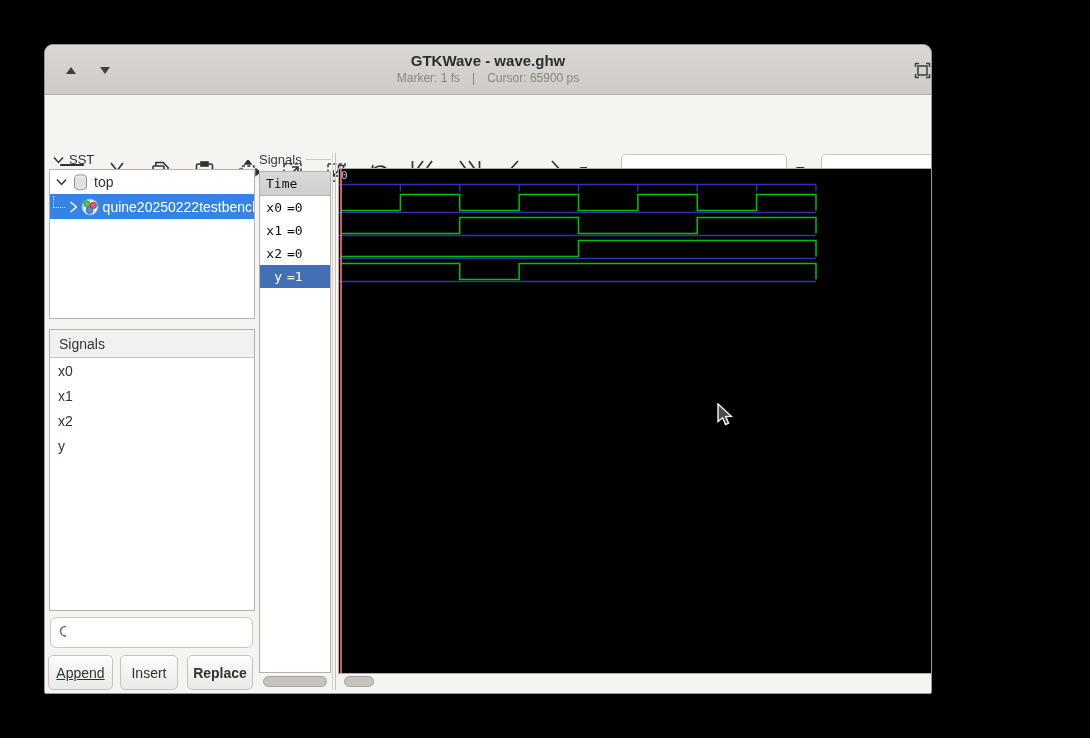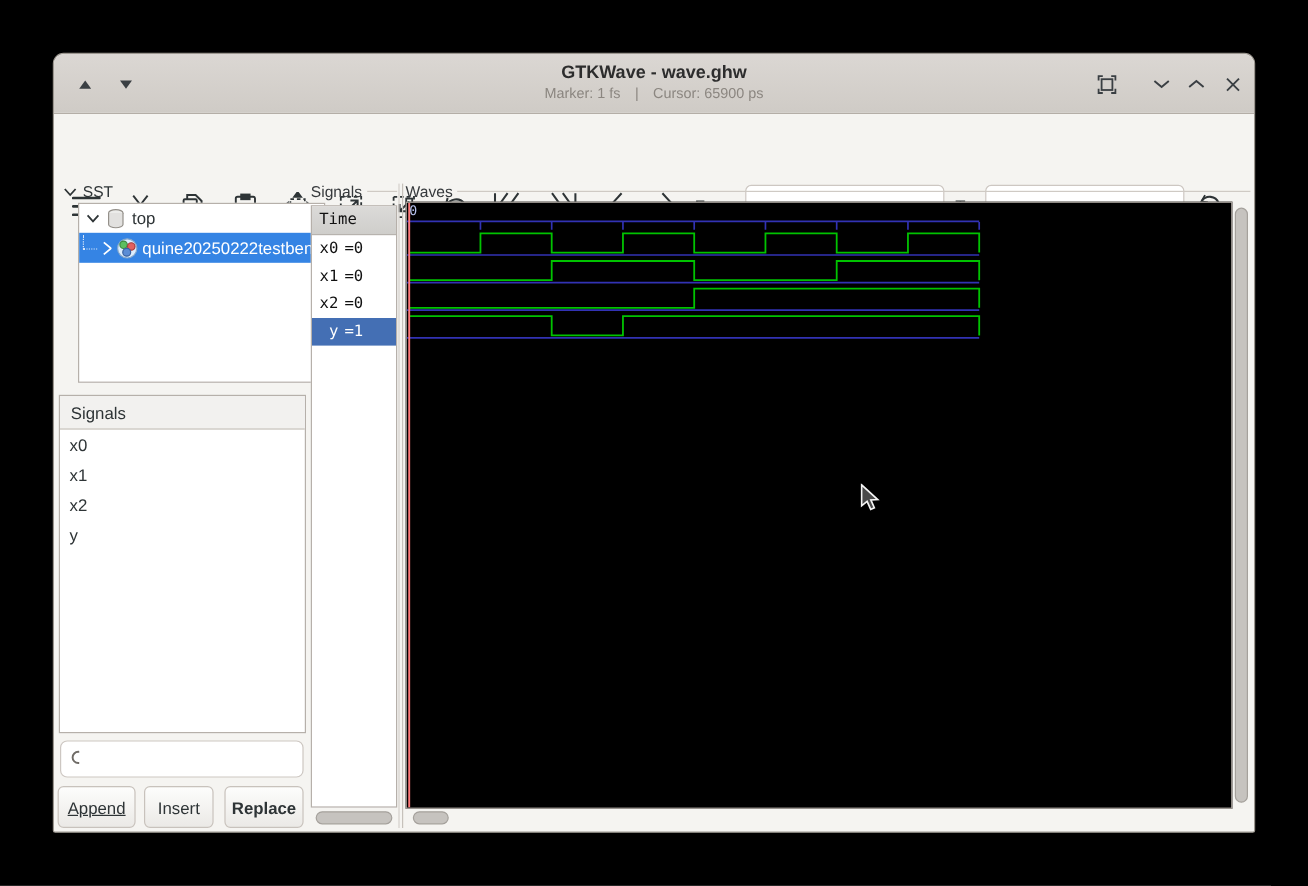--- a/index.html
+++ b/index.html
@@ -1,18 +1,18 @@
 <!DOCTYPE html>
 <html><head>
 <meta charset="utf-8">
 <style>
   html,body{margin:0;padding:0;background:#000;width:1090px;height:738px;overflow:hidden;
     font-family:"Liberation Sans",sans-serif;-webkit-font-smoothing:antialiased;}
   *{box-sizing:border-box;}
-  #window{position:absolute;left:44px;top:44px;width:1002px;height:650px;background:#f5f4f1;
+  #window{position:absolute;left:44px;top:44px;width:888px;height:650px;background:#f5f4f1;
     border:1px solid #9b968f;border-radius:9px 9px 2px 2px;overflow:hidden;}
   
   .titlebar{position:absolute;left:0;top:0;width:100%;height:50px;
     background:linear-gradient(#dbd7d3,#cfcbc6);border-bottom:1px solid #b4aea7;border-radius:8px 8px 0 0;}
   .tb-center{position:absolute;left:0;top:0;width:100%;text-align:center;}
   .win-title{margin-top:7px;font-size:15px;font-weight:700;color:#2d2d2d;}
   .win-sub{margin-top:2px;font-size:12px;color:#8b8680;}
   .win-sub span{padding:0 6px;}
   .tb-btn{position:absolute;width:28px;height:26px;top:12px;display:flex;align-items:center;justify-content:center;border-radius:4px;}
   
@@ -193,21 +193,21 @@
       </svg>
     </div>
   </div>
 
   <div class="sst-head">
     <svg width="11" height="8" fill="none" stroke="#2e3436" stroke-width="1.5">
         <path d="M1 1.5 L5.5 6.5 L10 1.5"></path>
       </svg>
     <span>SST</span>
   </div>
-  <div class="panel-box" style="left:20px;top:124px;width:206px;height:150px;">
+  <div class="panel-box" style="left:4px;top:124px;width:206px;height:150px;">
     <div class="tree-row" style="padding-left:6px;gap:6px;">
       <svg width="11" height="8" fill="none" stroke="#2e3436" stroke-width="1.5">
           <path d="M1 1.5 L5.5 6.5 L10 1.5"></path>
         </svg>
       <svg width="15" height="17">
         <ellipse cx="7.5" cy="3.5" rx="6" ry="2.8" fill="#ececea" stroke="#94908a"></ellipse>
         <path d="M1.5 3.5 V13 A6 2.8 0 0 0 13.5 13 V3.5" fill="#e2e1df" stroke="#94908a"></path>
       </svg>
       <span>top</span>
     </div>
@@ -266,24 +266,20 @@
         <span class="nm">y</span>
         <span class="vl">=1</span>
       </div>
   </div>
   <div class="scroll-track-h" style="left:214px;top:631px;width:72px;">
     <div class="scroll-thumb" style="left:4px;top:0;width:64px;height:11px;"></div>
   </div>
 
   <div class="pane-handle"></div>
 
-  <div class="frame-label" style="left:293px;top:107px;width:704px;">
-    <span>Waves</span>
-      <span class="rule"></span>
-  </div>
   <div class="wave-wrap">
     <div class="wave-origin">0</div>
     <svg id="wave-svg" width="687" height="504">
         <line x1="0" y1="15.5" x2="477" y2="15.5" stroke="#3232b4" stroke-width="1.6"></line>
         <line x1="2" y1="16" x2="2" y2="22.5" stroke="#3232b4" stroke-width="1.4"></line>
         <line x1="61.375" y1="16" x2="61.375" y2="22.5" stroke="#3232b4" stroke-width="1.4"></line>
         <line x1="120.75" y1="16" x2="120.75" y2="22.5" stroke="#3232b4" stroke-width="1.4"></line>
         <line x1="180.125" y1="16" x2="180.125" y2="22.5" stroke="#3232b4" stroke-width="1.4"></line>
         <line x1="239.5" y1="16" x2="239.5" y2="22.5" stroke="#3232b4" stroke-width="1.4"></line>
         <line x1="298.875" y1="16" x2="298.875" y2="22.5" stroke="#3232b4" stroke-width="1.4"></line>

